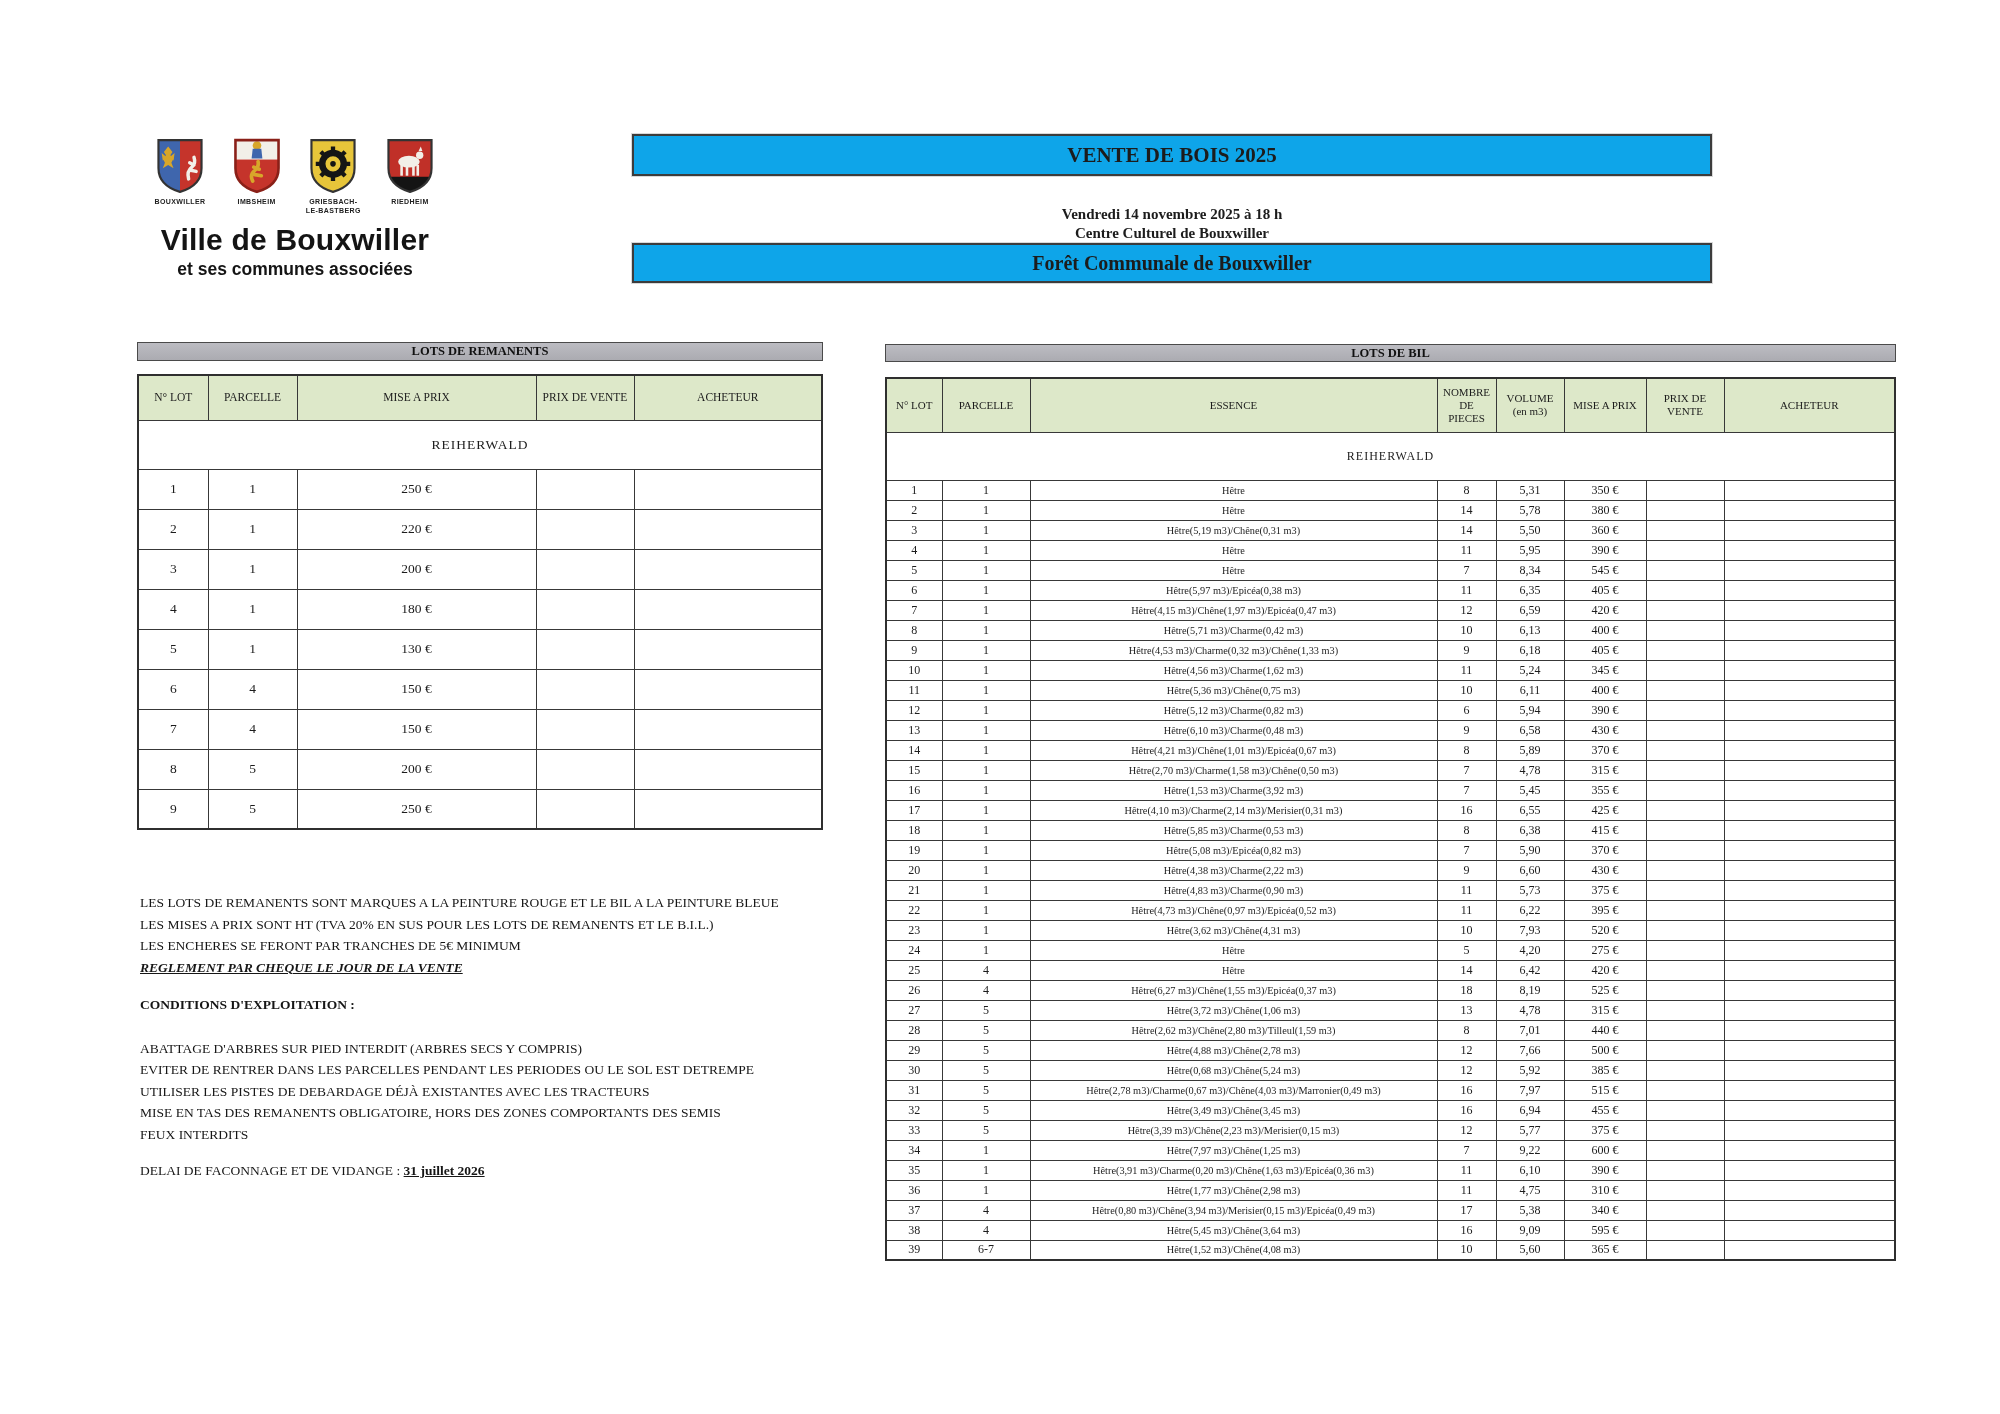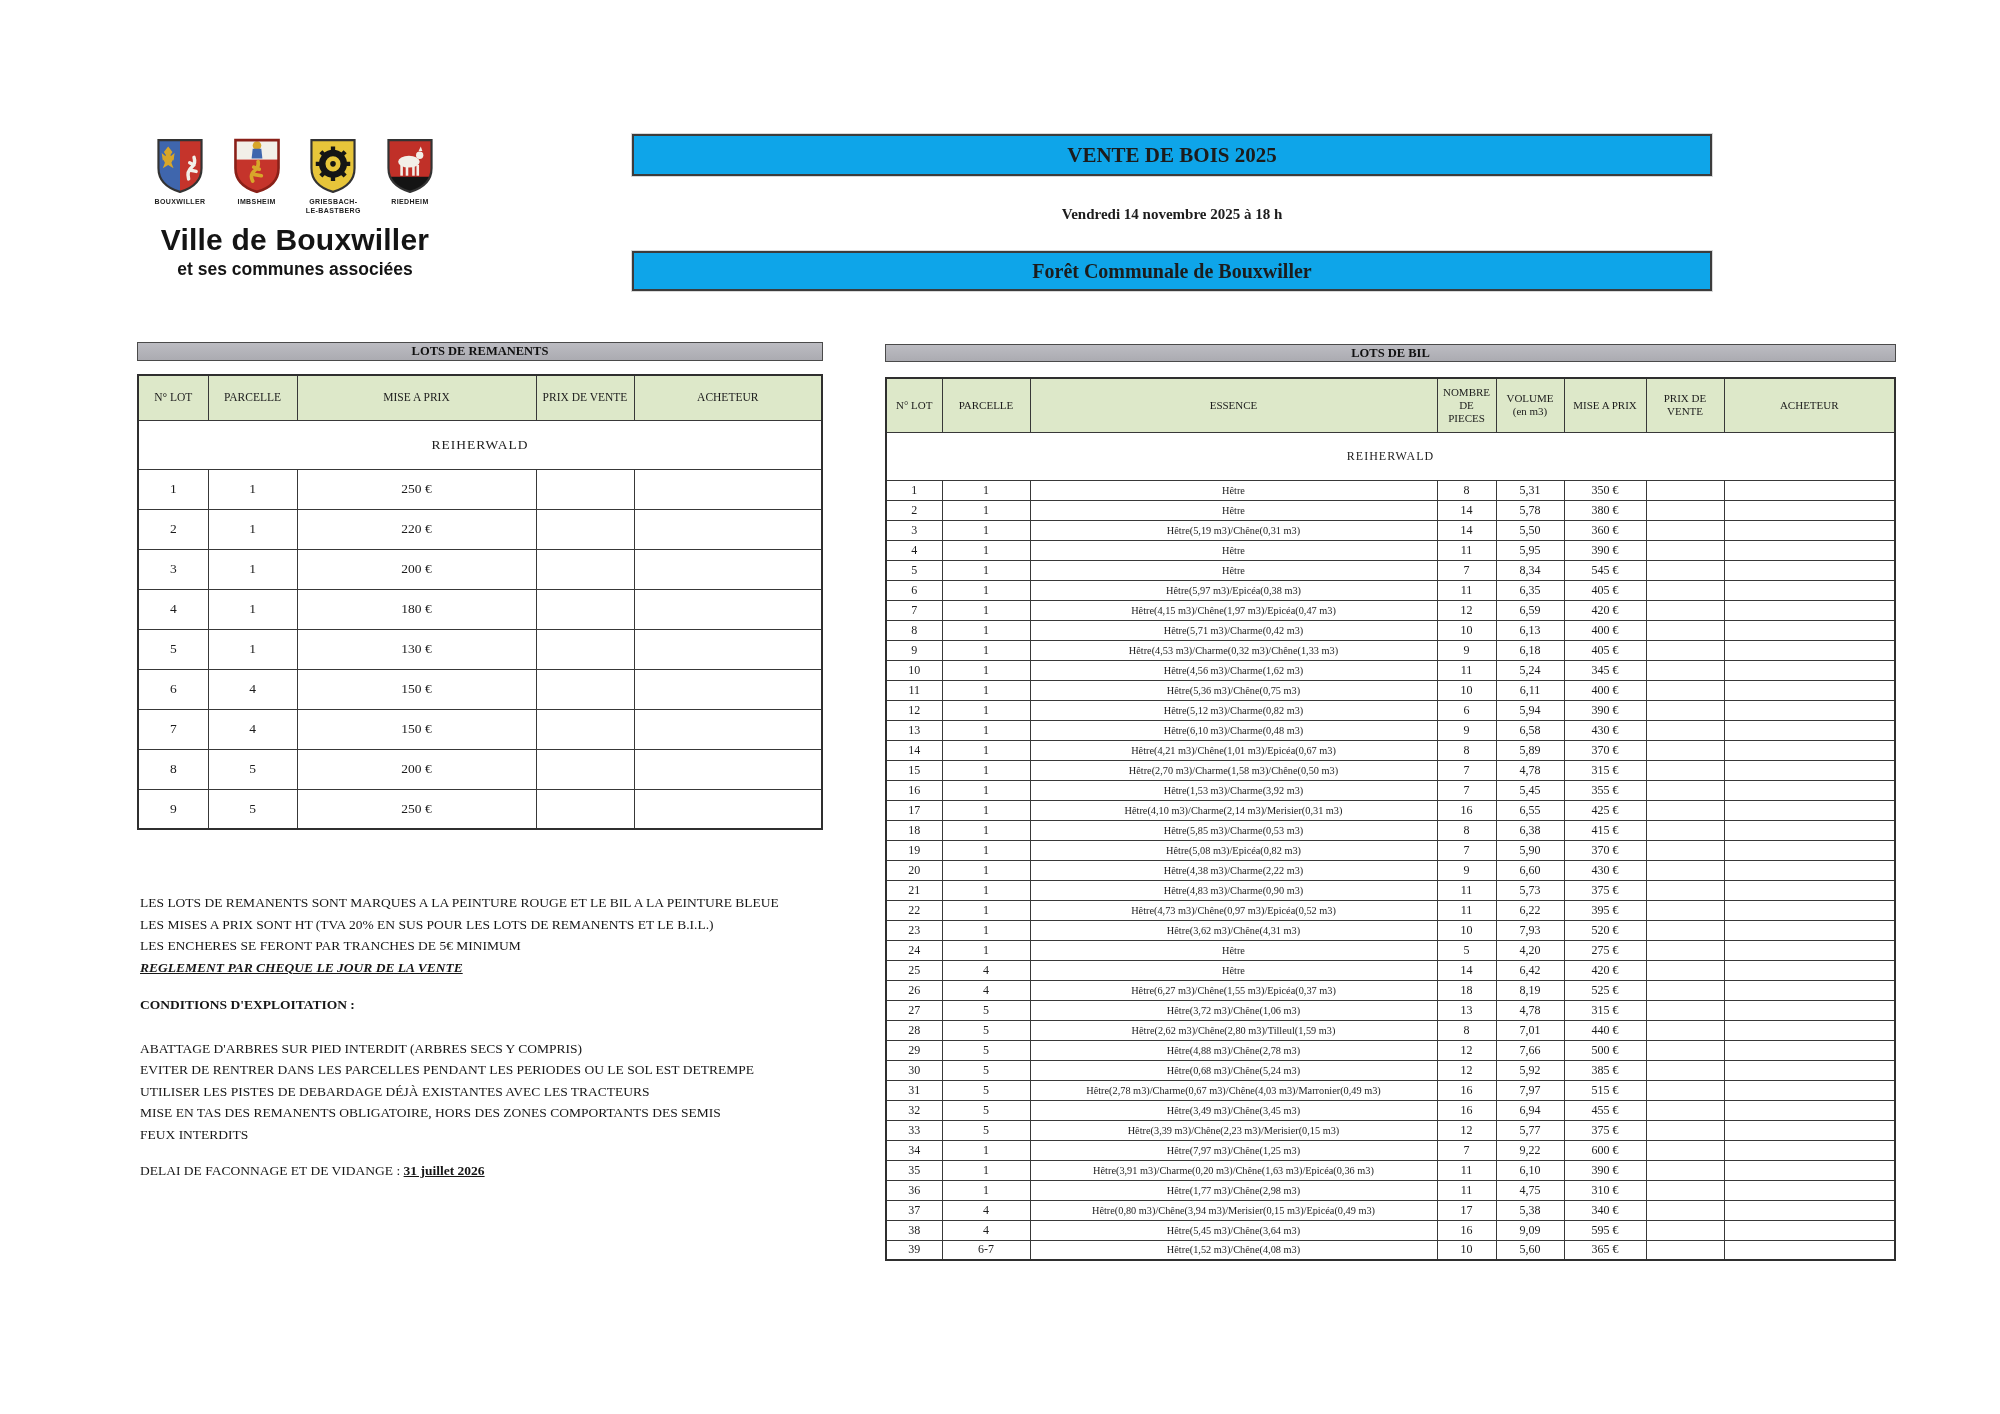--- a/index.html
+++ b/index.html
@@ -28,21 +28,21 @@
     margin-top:2px; font-family:"Liberation Sans", sans-serif; font-weight:bold;
     font-size:17.5px; text-align:center; color:#141414;
   }
 
   
   .title-box {
     position:absolute; left:632px; width:1080px; border:2px solid #3c3c3c;
     box-shadow:0 0 0 1px #d9d9d9; background:#0ea5e9; text-align:center; font-weight:bold;
   }
   .title-box.main { top:134px; height:42px; line-height:38px; font-size:21px; }
-  .title-box.forest { top:251px; height:40px; line-height:36px; font-size:20px; }
+  .title-box.forest { top:243px; height:40px; line-height:36px; font-size:20px; }
   .date-block { position:absolute; left:632px; top:205px; width:1080px; text-align:center;
     font-weight:bold; font-size:15px; line-height:19px; }
 
   
   .bar {
     border:1px solid #4a4a4a; background:linear-gradient(#bcbcc2,#ababb1);
     text-align:center; font-weight:bold; font-size:12.5px; color:#111;
   }
 
   
@@ -174,20 +174,21 @@
     </div>
     <div class="logo-title">Ville de Bouxwiller</div>
     <div class="logo-subtitle">et ses communes associées</div>
   </div>
 
   <div class="title-box main">
     <span>VENTE DE BOIS 2025</span>
   </div>
   <div class="date-block">
     <div>Vendredi 14 novembre 2025 à 18 h</div>
+    <div>Centre Culturel de Bouxwiller</div>
   </div>
   <div class="title-box forest">
     <span>Forêt Communale de Bouxwiller</span>
   </div>
 
   <section class="remanents">
     <div class="bar">LOTS DE REMANENTS</div>
     <table class="outer">
       <colgroup>
         <col style="width:70px">

